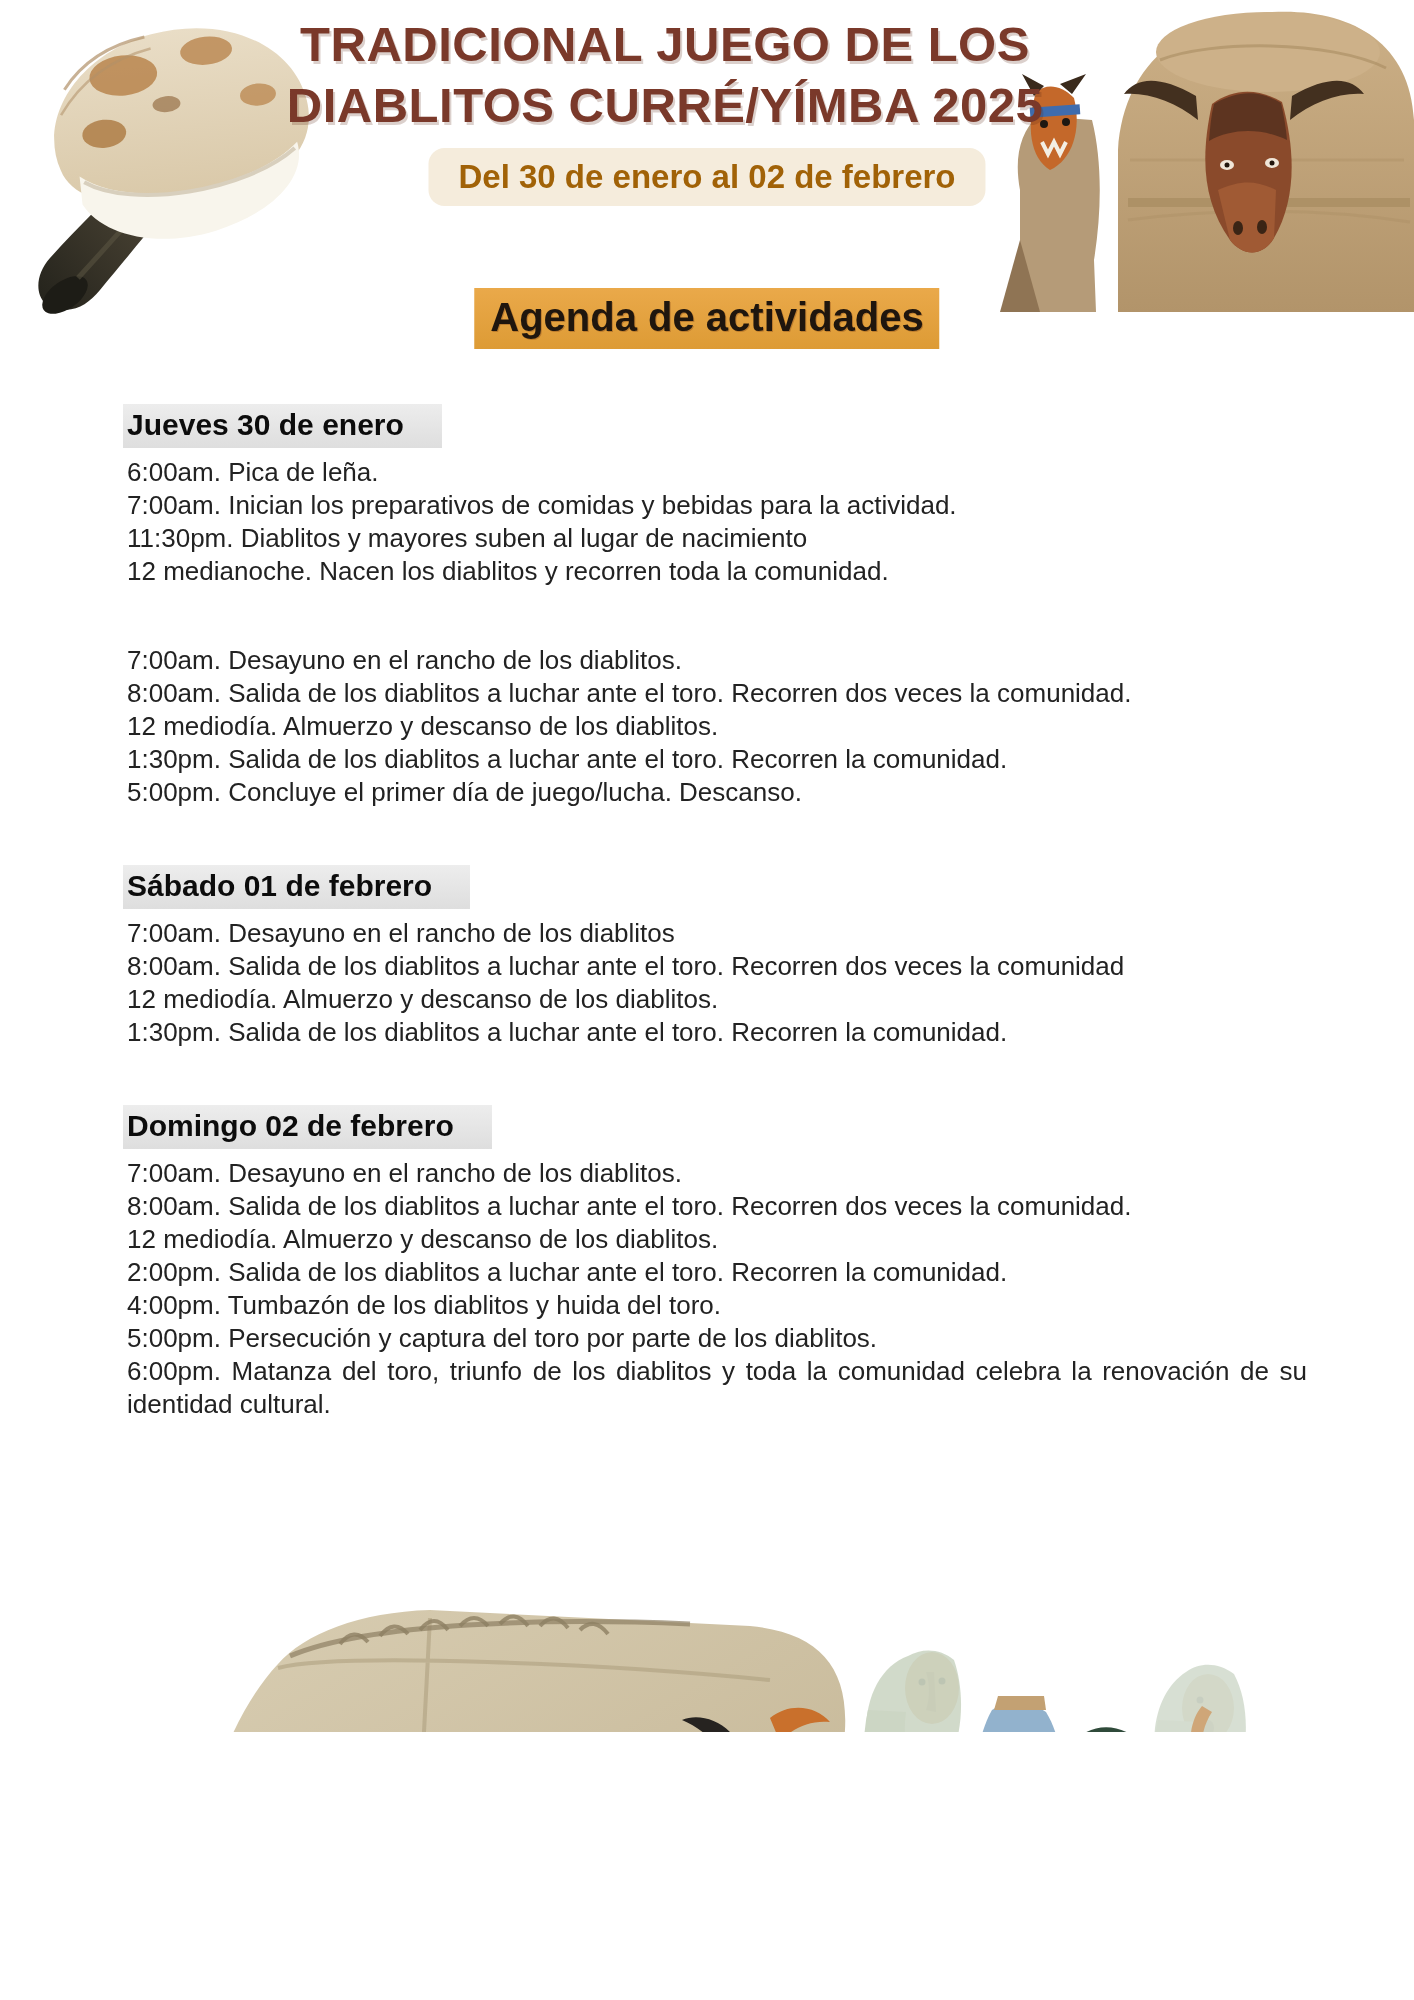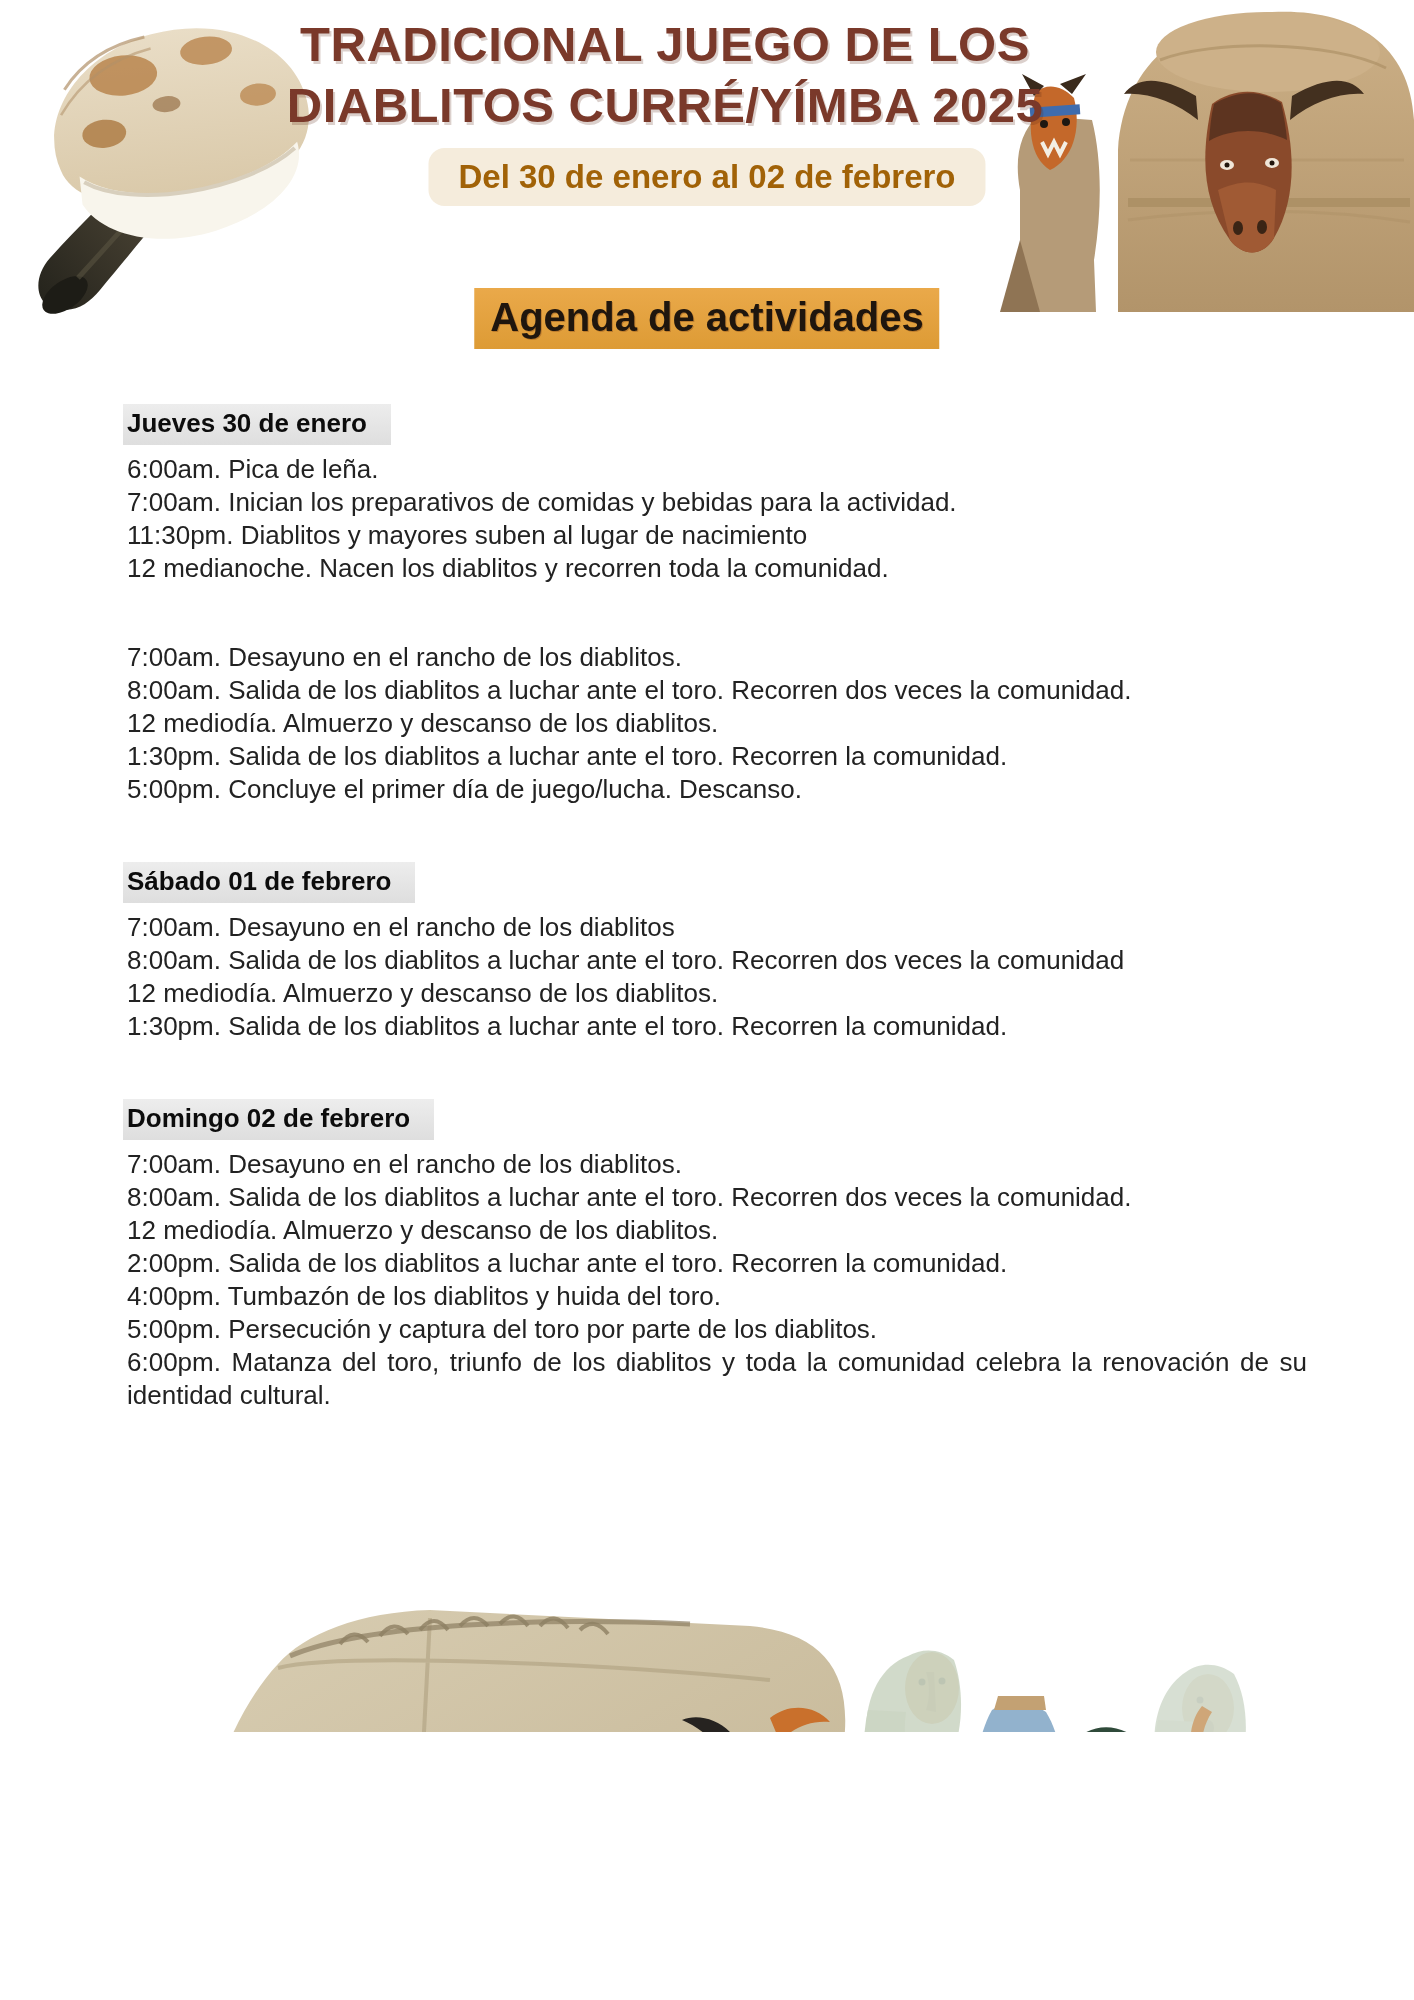--- a/index.html
+++ b/index.html
@@ -24,22 +24,22 @@
     background:linear-gradient(180deg,#eaa94a,#dd9b35);
     padding:7px 16px 9px;font-size:40px;font-weight:800;color:#1f160e;white-space:nowrap;
     text-shadow:1px 1px 0 rgba(120,60,20,.35);
     text-align:right;
   }
   
   .content{position:absolute;left:127px;top:404px;width:1180px;}
   .section{margin:0 0 56px 0;}
   .section-header{
     display:inline-block;background:linear-gradient(180deg,#ededed,#dedede);
-    color:#0c0c0c;font-size:26px;font-weight:800;
-    padding:4px 24px 6px 4px;margin:0 12px 8px -4px;
+    color:#0c0c0c;font-size:30px;font-weight:800;
+    padding:4px 38px 6px 4px;margin:0 12px 8px -4px;
   }
   .agenda-item{
     margin:0;font-size:26px;line-height:33px;color:#222222;text-align:justify;
   }
   
   .art{position:absolute;}
   .art-top-left{left:8px;top:8px;}
   .art-top-right{left:1000px;top:0;}
   .art-bottom{left:130px;top:1560px;}
   

